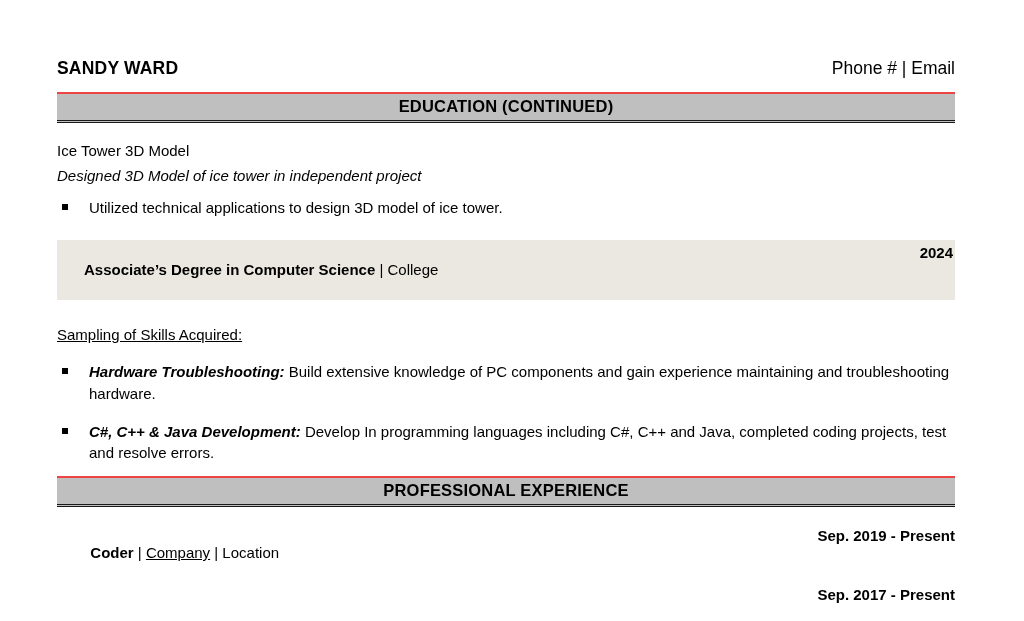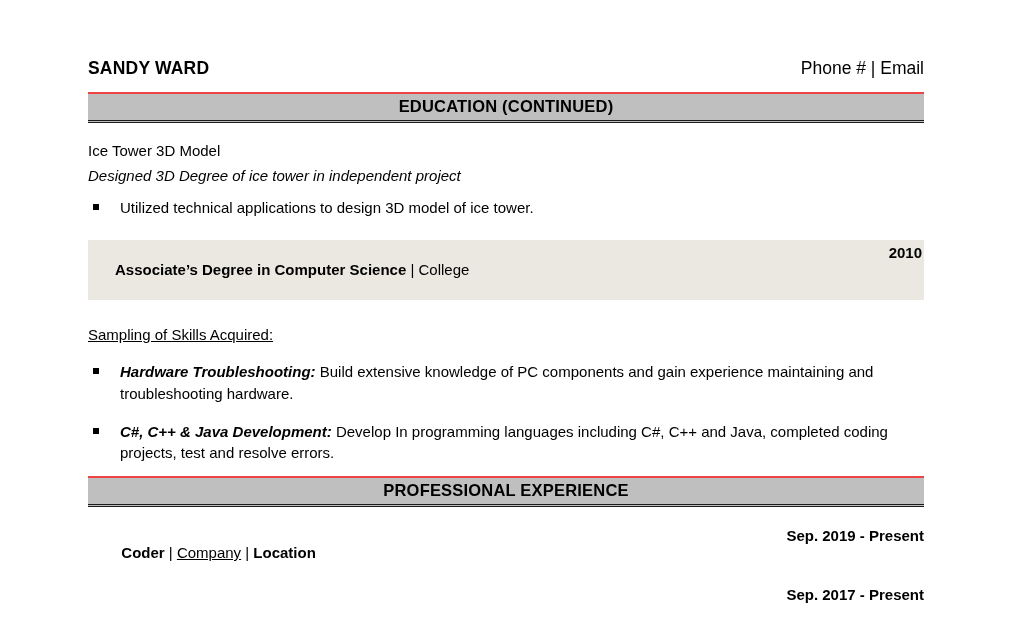--- a/index.html
+++ b/index.html
@@ -13,21 +13,21 @@
     background: #ffffff;
     font-family: "Liberation Sans", sans-serif;
     color: #000000;
     overflow: hidden;
   }
   .page {
     position: relative;
     width: 1012px;
     height: 621px;
     box-sizing: border-box;
-    padding: 0 88px;
+    padding: 0 57px;
   }
 
   
   .doc-header {
     display: flex;
     align-items: baseline;
     justify-content: space-between;
     padding-top: 58px;
   }
   .candidate-name {
@@ -147,21 +147,21 @@
     font-size: 15px;
     white-space: pre;
   }
   .job-title {
     font-weight: bold;
   }
   .job-company {
     text-decoration: underline;
   }
   .job-location {
-    font-weight: bold;
+    font-weight: normal;
   }
   .experience-dates {
     font-size: 15px;
     font-weight: bold;
     white-space: pre;
   }
 </style>
 </head>
 <body>
 
@@ -170,34 +170,34 @@
   <div class="doc-header">
     <div class="candidate-name">SANDY WARD</div>
     <div class="contact-line">Phone # | Email</div>
   </div>
 
   <div class="section-banner">
     <span class="section-banner-title">EDUCATION (CONTINUED)</span>
   </div>
 
   <div class="entry-title">Ice Tower 3D Model</div>
-  <div class="entry-subtitle">Designed 3D Degree of ice tower in independent project</div>
+  <div class="entry-subtitle">Designed 3D Model of ice tower in independent project</div>
 
   <ul class="bullet-list">
     <li class="bullet-item">
       <span class="bullet-mark"></span>
       <span>Utilized technical applications to design 3D model of ice tower.</span>
     </li>
   </ul>
 
   <div class="degree-row">
     <div class="degree-left">
       <span class="degree-name">Associate’s Degree in Computer Science</span><span class="degree-sep"> | </span><span class="degree-school">College</span>
     </div>
-    <div class="degree-year">2010</div>
+    <div class="degree-year">2024</div>
   </div>
 
   <div>
     <span class="skills-heading">Sampling of Skills Acquired:</span>
   </div>
 
   <ul class="bullet-list skills-list">
     <li class="bullet-item">
       <span class="bullet-mark"></span><span class="bullet-lead">Hardware Troubleshooting:</span><span> Build extensive knowledge of PC components and gain experience maintaining and troubleshooting hardware.</span>
     </li>

